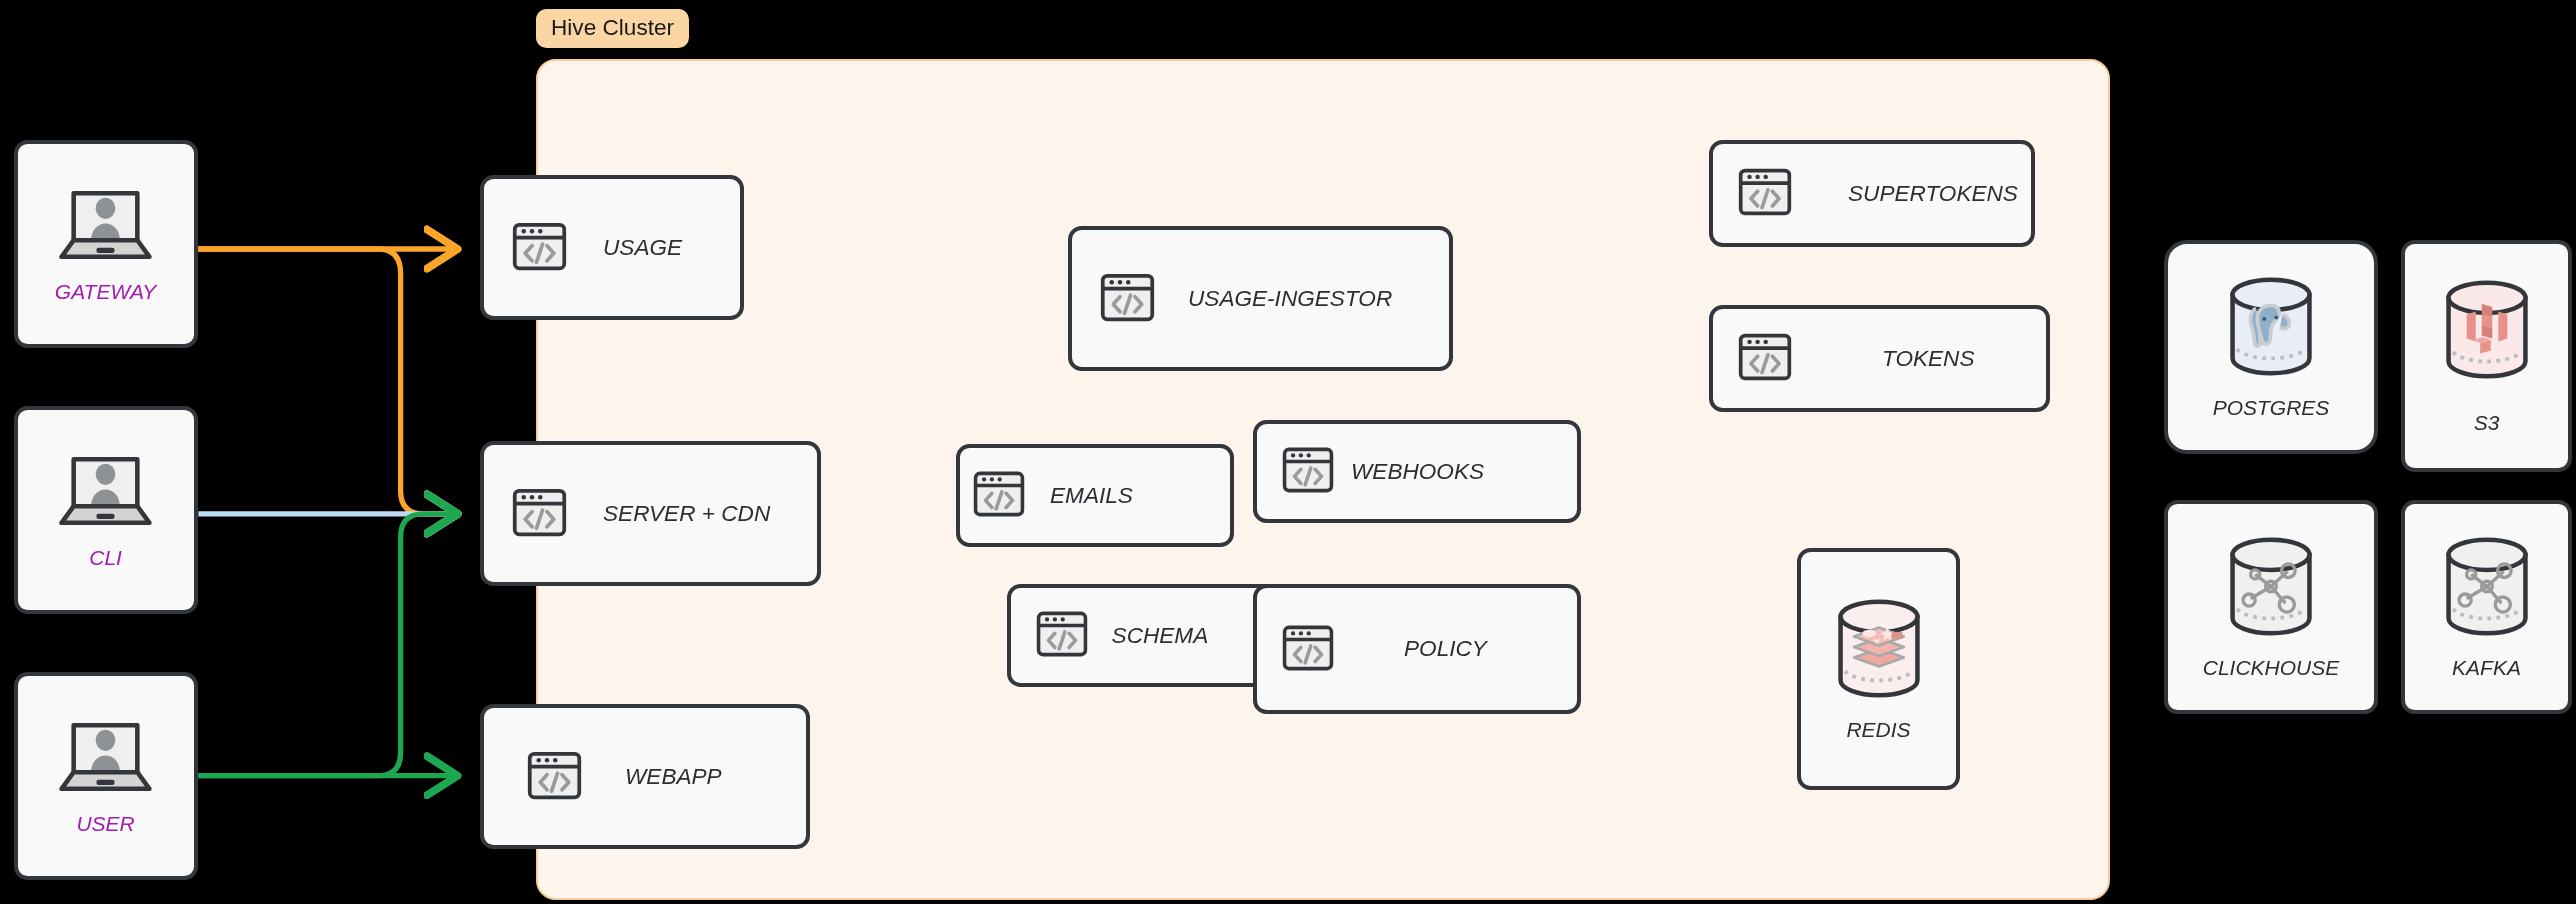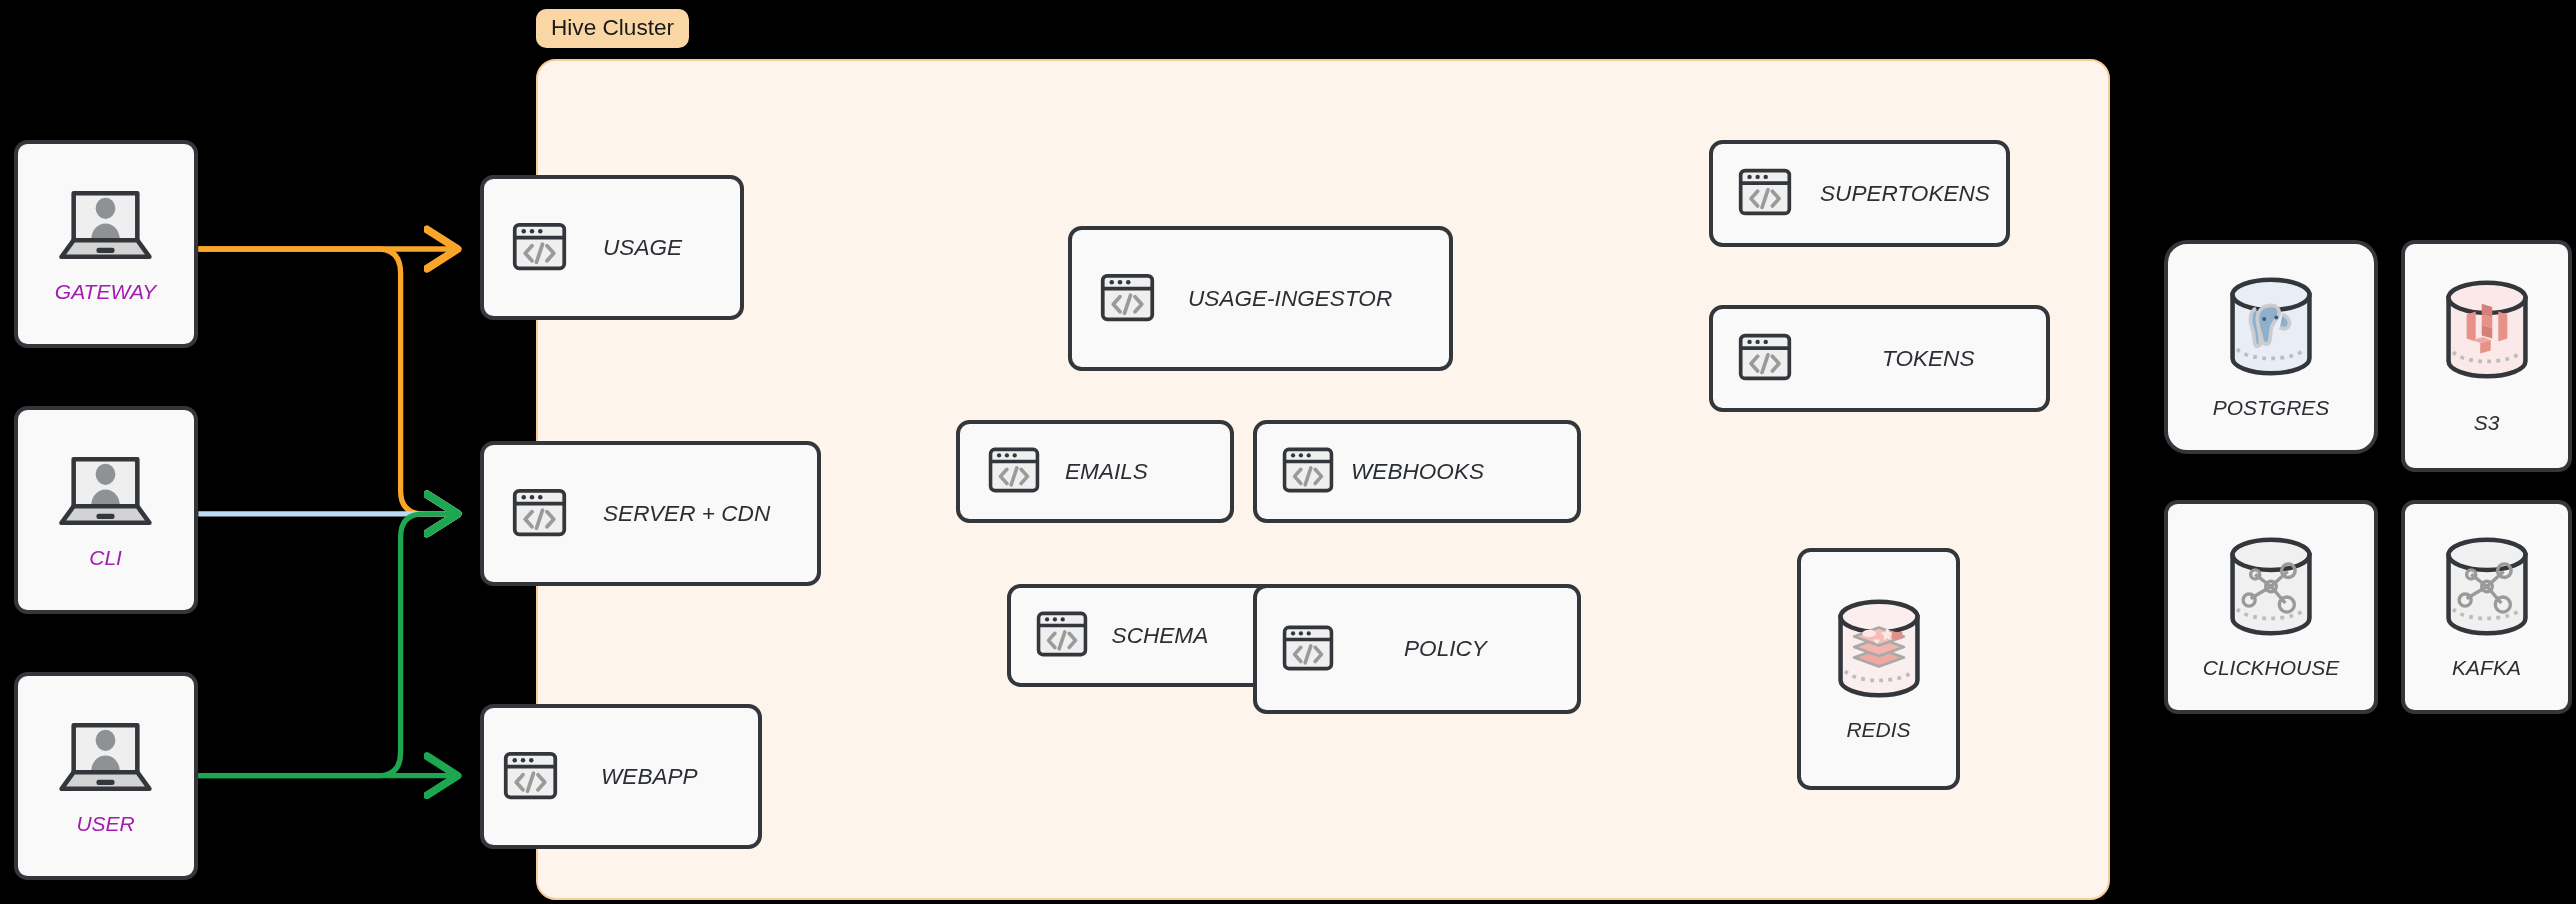--- a/index.html
+++ b/index.html
@@ -133,21 +133,21 @@
           <circle cx="17" cy="17.5" r="3"></circle>
           <circle cx="28" cy="17.5" r="3"></circle>
           <circle cx="39" cy="17.5" r="3"></circle>
         </g>
       <path d="M28,37 L19,47 L28,57 M48,37 L57,47 L48,57 M42,35 L34,59" fill="none" stroke="#9A9A9A" stroke-width="5" stroke-linecap="round" stroke-linejoin="round"></path>
     </svg>
   </span>
   <span class="lbl" style="margin-left:35px;">SERVER + CDN</span>
 </div>
 
-<div class="node svc" style="left:480px;top:704px;width:282px;height:145px;padding-left:18px;">
+<div class="node svc" style="left:480px;top:704px;width:330px;height:145px;padding-left:42px;">
   <span class="ico">
     <svg width="57" height="57" viewBox="0 0 76 76">
       <rect x="5" y="9" width="66" height="58" rx="6" fill="#EFEFEF" stroke="#33373B" stroke-width="5"></rect>
       <path d="M5,26 h66" stroke="#33373B" stroke-width="5"></path>
       <g fill="#33373B">
           <circle cx="17" cy="17.5" r="3"></circle>
           <circle cx="28" cy="17.5" r="3"></circle>
           <circle cx="39" cy="17.5" r="3"></circle>
         </g>
       <path d="M28,37 L19,47 L28,57 M48,37 L57,47 L48,57 M42,35 L34,59" fill="none" stroke="#9A9A9A" stroke-width="5" stroke-linecap="round" stroke-linejoin="round"></path>
@@ -165,21 +165,21 @@
           <circle cx="17" cy="17.5" r="3"></circle>
           <circle cx="28" cy="17.5" r="3"></circle>
           <circle cx="39" cy="17.5" r="3"></circle>
         </g>
       <path d="M28,37 L19,47 L28,57 M48,37 L57,47 L48,57 M42,35 L34,59" fill="none" stroke="#9A9A9A" stroke-width="5" stroke-linecap="round" stroke-linejoin="round"></path>
     </svg>
   </span>
   <span class="lbl" style="margin-left:32px;">USAGE-INGESTOR</span>
 </div>
 
-<div class="node svc" style="left:956px;top:420px;width:278px;height:103px;padding-left:27px;">
+<div class="node svc" style="left:956px;top:444px;width:278px;height:103px;padding-left:12px;">
   <span class="ico">
     <svg width="54" height="54" viewBox="0 0 76 76">
       <rect x="5" y="9" width="66" height="58" rx="6" fill="#EFEFEF" stroke="#33373B" stroke-width="5"></rect>
       <path d="M5,26 h66" stroke="#33373B" stroke-width="5"></path>
       <g fill="#33373B">
           <circle cx="17" cy="17.5" r="3"></circle>
           <circle cx="28" cy="17.5" r="3"></circle>
           <circle cx="39" cy="17.5" r="3"></circle>
         </g>
       <path d="M28,37 L19,47 L28,57 M48,37 L57,47 L48,57 M42,35 L34,59" fill="none" stroke="#9A9A9A" stroke-width="5" stroke-linecap="round" stroke-linejoin="round"></path>
@@ -229,21 +229,21 @@
           <circle cx="17" cy="17.5" r="3"></circle>
           <circle cx="28" cy="17.5" r="3"></circle>
           <circle cx="39" cy="17.5" r="3"></circle>
         </g>
       <path d="M28,37 L19,47 L28,57 M48,37 L57,47 L48,57 M42,35 L34,59" fill="none" stroke="#9A9A9A" stroke-width="5" stroke-linecap="round" stroke-linejoin="round"></path>
     </svg>
   </span>
   <span class="lbl" style="margin-left:69px;">POLICY</span>
 </div>
 
-<div class="node svc" style="left:1709px;top:140px;width:301px;height:107px;padding-left:24px;">
+<div class="node svc" style="left:1709px;top:140px;width:326px;height:107px;padding-left:24px;gap:28px;">
   <span class="ico">
     <svg width="56" height="56" viewBox="0 0 76 76">
       <rect x="5" y="9" width="66" height="58" rx="6" fill="#EFEFEF" stroke="#33373B" stroke-width="5"></rect>
       <path d="M5,26 h66" stroke="#33373B" stroke-width="5"></path>
       <g fill="#33373B">
           <circle cx="17" cy="17.5" r="3"></circle>
           <circle cx="28" cy="17.5" r="3"></circle>
           <circle cx="39" cy="17.5" r="3"></circle>
         </g>
       <path d="M28,37 L19,47 L28,57 M48,37 L57,47 L48,57 M42,35 L34,59" fill="none" stroke="#9A9A9A" stroke-width="5" stroke-linecap="round" stroke-linejoin="round"></path>

